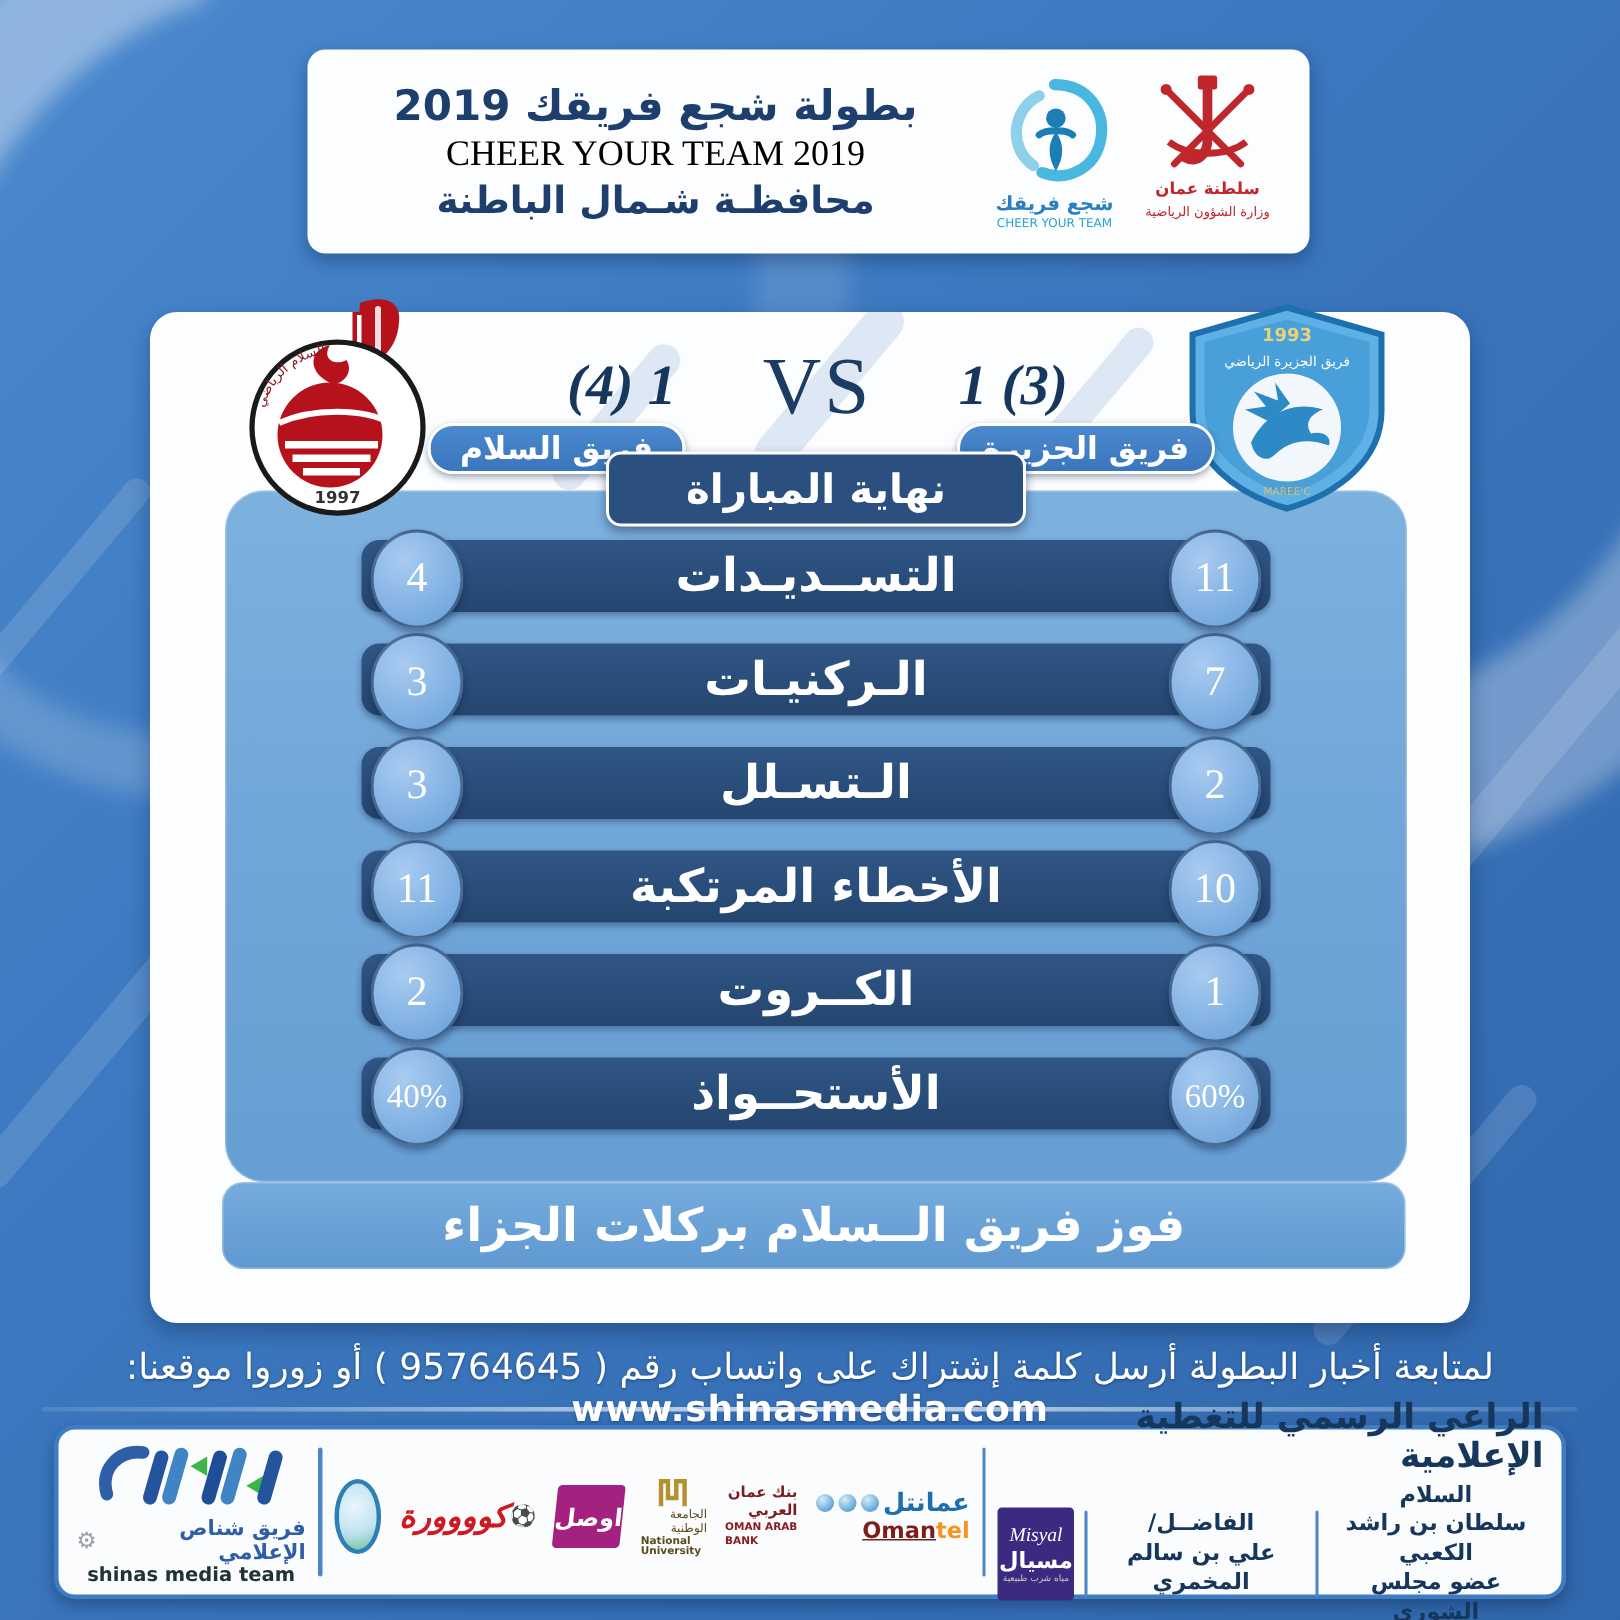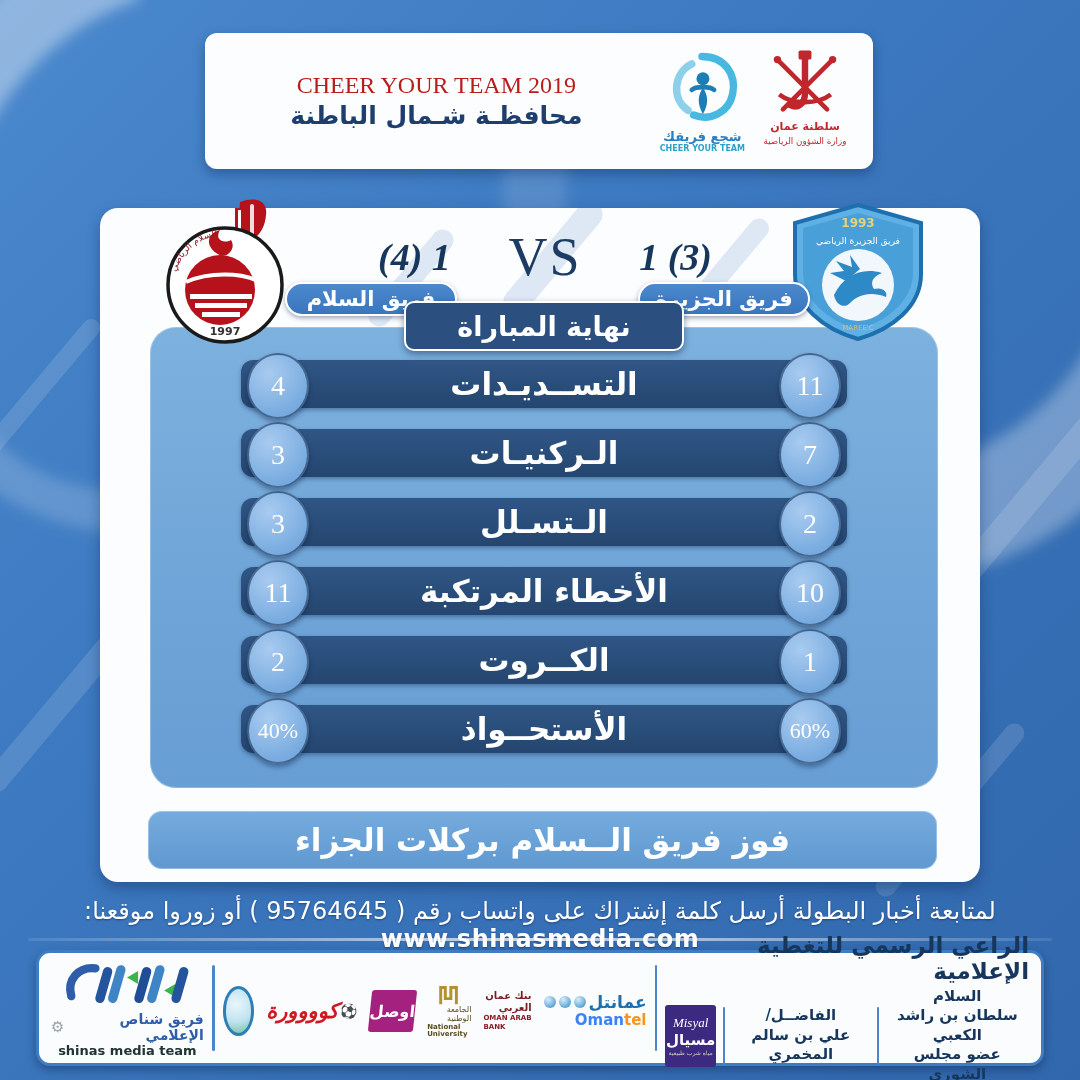--- a/index.html
+++ b/index.html
@@ -15,21 +15,21 @@
     border:95px solid transparent;border-bottom:110px solid rgba(255,255,255,.30);
     border-left:60px solid rgba(255,255,255,.12);transform:rotate(-18deg);}
   .streak{position:absolute;background:rgba(255,255,255,.13);border-radius:16px;transform:rotate(40deg);}
   .card-streak{position:absolute;background:rgba(90,140,200,.18);border-radius:14px;transform:rotate(40deg);}
   
   .banner-top{position:absolute;left:205px;top:33px;width:668px;height:136px;background:#fcfdfe;
     border-radius:12px;box-shadow:0 5px 12px rgba(10,30,70,.35);display:flex;align-items:center;
     padding:0 22px;box-sizing:border-box;gap:14px;}
   .banner-titles{flex:1;text-align:center;color:#1e3f6e;line-height:1.25;}
   .t-ar{font-size:28px;font-weight:bold;}
-  .t-en{font-size:24px;font-family:"Liberation Serif","DejaVu Serif",serif;color:#b91c1c;}
+  .t-en{font-size:24px;font-family:"Liberation Serif","DejaVu Serif",serif;color:#000000;}
   .t-sub{font-size:25px;font-weight:bold;}
   .mini-logo{display:flex;flex-direction:column;align-items:center;justify-content:center;}
   
   .card{position:absolute;left:100px;top:208px;width:880px;height:674px;background:#fcfdfe;
     border-radius:18px;box-shadow:0 6px 14px rgba(10,30,70,.35);overflow:hidden;}
   .crest{position:absolute;z-index:6;}
   .score-row{position:absolute;left:378px;top:226px;width:334px;display:flex;align-items:center;
     justify-content:space-between;z-index:6;color:#16365c;}
   .score{font-family:"Liberation Serif","DejaVu Serif",serif;font-style:italic;font-size:38px;font-weight:bold;}
   .vs{font-family:"Liberation Serif","DejaVu Serif",serif;font-size:54px;color:#1c3c63;letter-spacing:2px;}
@@ -50,21 +50,21 @@
   .stat-label{width:100%;height:48px;line-height:48px;text-align:center;color:#fff;font-size:31px;font-weight:bold;}
   .badge{position:absolute;top:-7px;width:58px;height:62px;border-radius:50%;
     background:radial-gradient(circle at 35% 30%,#a8cbf0,#7aace0 70%,#6aa0d8);
     border:2px solid rgba(18,42,75,.55);box-shadow:0 3px 5px rgba(10,25,60,.4);
     display:flex;align-items:center;justify-content:center;color:#fff;
     font-family:"Liberation Serif","DejaVu Serif",serif;font-size:28px;}
   .badge-l{left:6px;}
   .badge-r{right:6px;}
   .row-possession .badge{font-size:22px;}
   
-  .result-bar{position:absolute;left:148px;top:811px;width:789px;height:58px;border-radius:14px;z-index:6;
+  .result-bar{position:absolute;left:148px;top:788px;width:789px;height:58px;border-radius:14px;z-index:6;
     background:linear-gradient(180deg,#76abdd,#5f99d1);display:flex;align-items:center;justify-content:center;
     color:#fff;font-size:31px;font-weight:bold;box-shadow:inset 0 0 0 1px rgba(255,255,255,.3);}
   
   .footer-line{position:absolute;left:0;top:897px;width:1080px;text-align:center;color:#fff;font-size:24px;
     text-shadow:0 1px 2px rgba(10,30,70,.5);direction:rtl;}
   .footer-line .site{font-weight:bold;letter-spacing:.5px;}
   .divider-h{position:absolute;left:28px;top:938px;width:1024px;height:3px;border-radius:2px;
     background:linear-gradient(90deg,rgba(255,255,255,.1),rgba(255,255,255,.75) 50%,rgba(255,255,255,.1));}
   
   .banner-bottom{position:absolute;left:36px;top:950px;width:1008px;height:116px;background:#fbfcfd;
@@ -114,33 +114,34 @@
 
   <div class="swirl swirl-tl"></div>
   <div class="swirl swirl-tr"></div>
   <div class="streak" style="left:60px;top:560px;width:24px;height:260px;"></div>
   <div class="streak" style="left:990px;top:380px;width:26px;height:300px;"></div>
   <div class="streak" style="left:940px;top:700px;width:20px;height:220px;"></div>
   <div class="streak" style="left:30px;top:300px;width:18px;height:180px;"></div>
 
   <div class="banner-top">
     <div class="banner-titles">
+      <div class="t-ar" dir="rtl">بطولة شجع فريقك 2019</div>
       <div class="t-en">CHEER YOUR TEAM 2019</div>
       <div class="t-sub" dir="rtl">محافظـة شـمال الباطنة</div>
     </div>
     <div class="mini-logo">
       <svg width="84" height="80" viewBox="0 0 90 86">
         <path d="M45 8 C70 8 82 28 78 48 C74 68 54 78 36 71" stroke="#49b8e0" stroke-width="8" fill="none" stroke-linecap="round"></path>
         <path d="M30 66 C12 54 14 26 34 16" stroke="#8ed0ea" stroke-width="8" fill="none" stroke-linecap="round"></path>
         <circle cx="46" cy="32" r="7" fill="#1b7fb5"></circle>
         <path d="M34 44 C38 40 54 40 58 44" stroke="#1b7fb5" stroke-width="5" fill="none" stroke-linecap="round"></path>
         <path d="M46 42 C40 50 40 60 46 70 C52 60 52 50 46 42" fill="#1b7fb5"></path>
       </svg>
       <div style="color:#2a7fc0;font-size:13px;font-weight:bold;" dir="rtl">شجع فريقك</div>
-      <div style="color:#2aa3c8;font-size:8px;font-weight:bold;">CHEER YOUR TEAM</div>
+      <div style="color:#2aa3c8;font-size:8px;font-weight:normal;">CHEER YOUR TEAM</div>
     </div>
     <div class="mini-logo">
       <svg width="92" height="112" viewBox="0 0 100 118">
         <g stroke="#c0272d" stroke-width="5" stroke-linecap="round">
           <path d="M20 14 L74 68"></path>
             <path d="M80 14 L26 68"></path>
         </g>
         <circle cx="20" cy="14" r="4" fill="#c0272d"></circle>
           <circle cx="80" cy="14" r="4" fill="#c0272d"></circle>
         <rect x="43" y="4" width="14" height="10" rx="2" fill="#c0272d"></rect>
@@ -280,21 +281,21 @@
           <div class="oab-ar" dir="rtl">بنك عمان العربي</div>
           <div class="oab-en">OMAN ARAB BANK</div>
         </div>
         <div class="omantel">
           <div class="omantel-top">
             <span class="sphere"></span>
             <span class="sphere"></span>
             <span class="sphere"></span>
             <span class="omantel-ar" dir="rtl">عمانتل</span>
           </div>
-          <div class="omantel-en"><span style="color:#3b82f6;">Oman</span><span>tel</span></div>
+          <div class="omantel-en"><span style="color:#7f1d1d;text-decoration:underline;">Oman</span><span>tel</span></div>
         </div>
       </div>
     </div>
 
     <div class="vdiv"></div>
 
     <div class="sec-media">
       <div class="media-title">الراعي الرسمي للتغطية الإعلامية</div>
       <div class="media-row">
         <div class="misyal">

